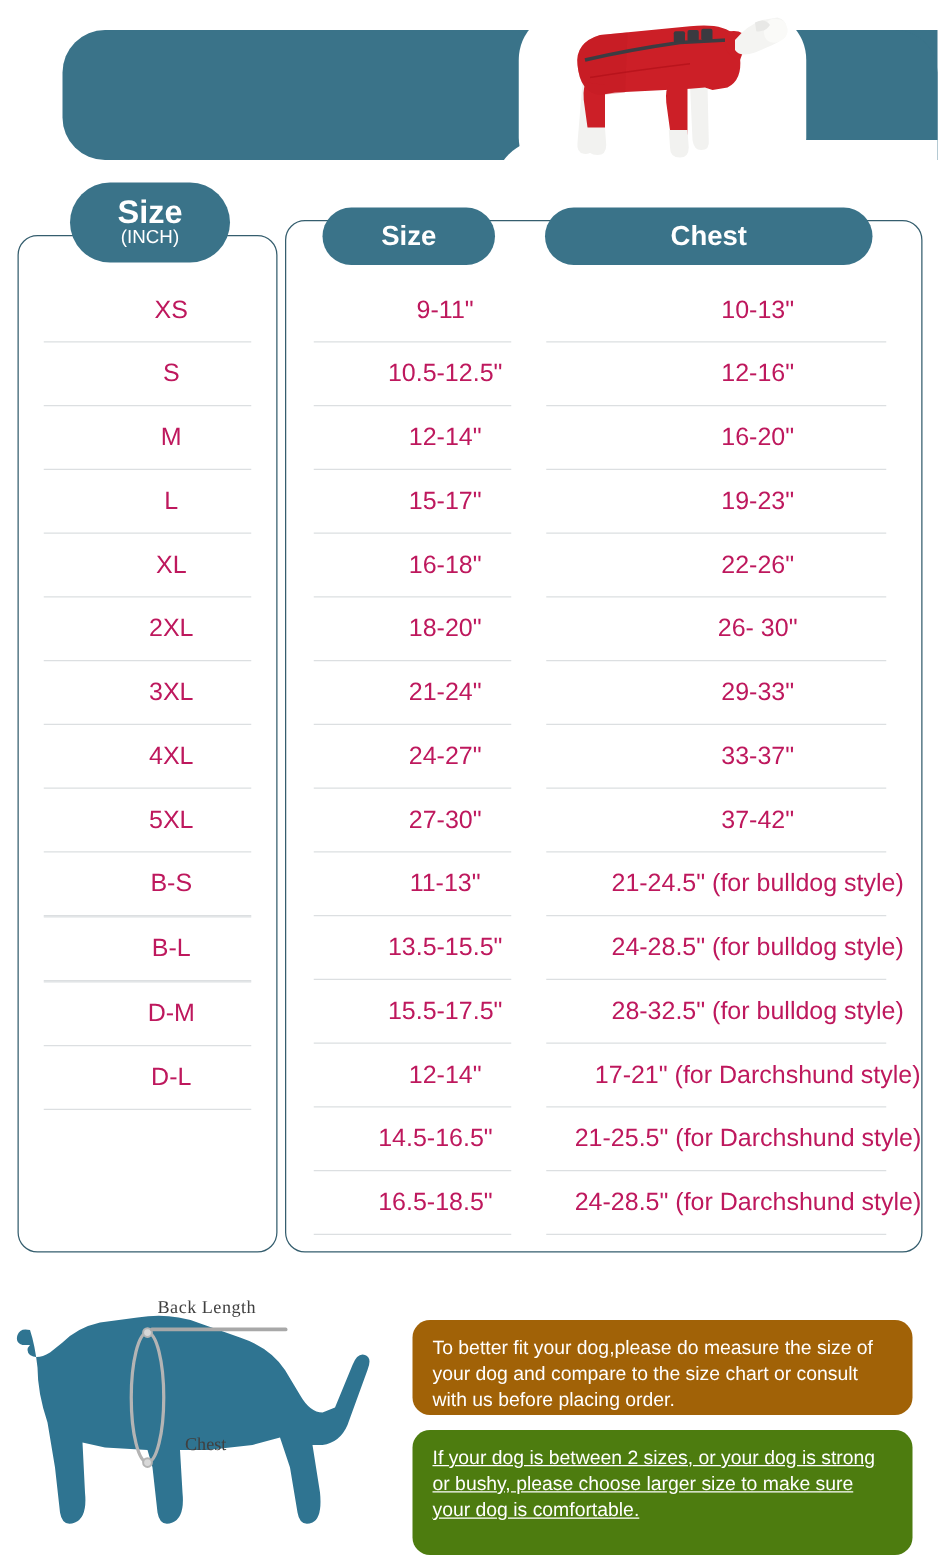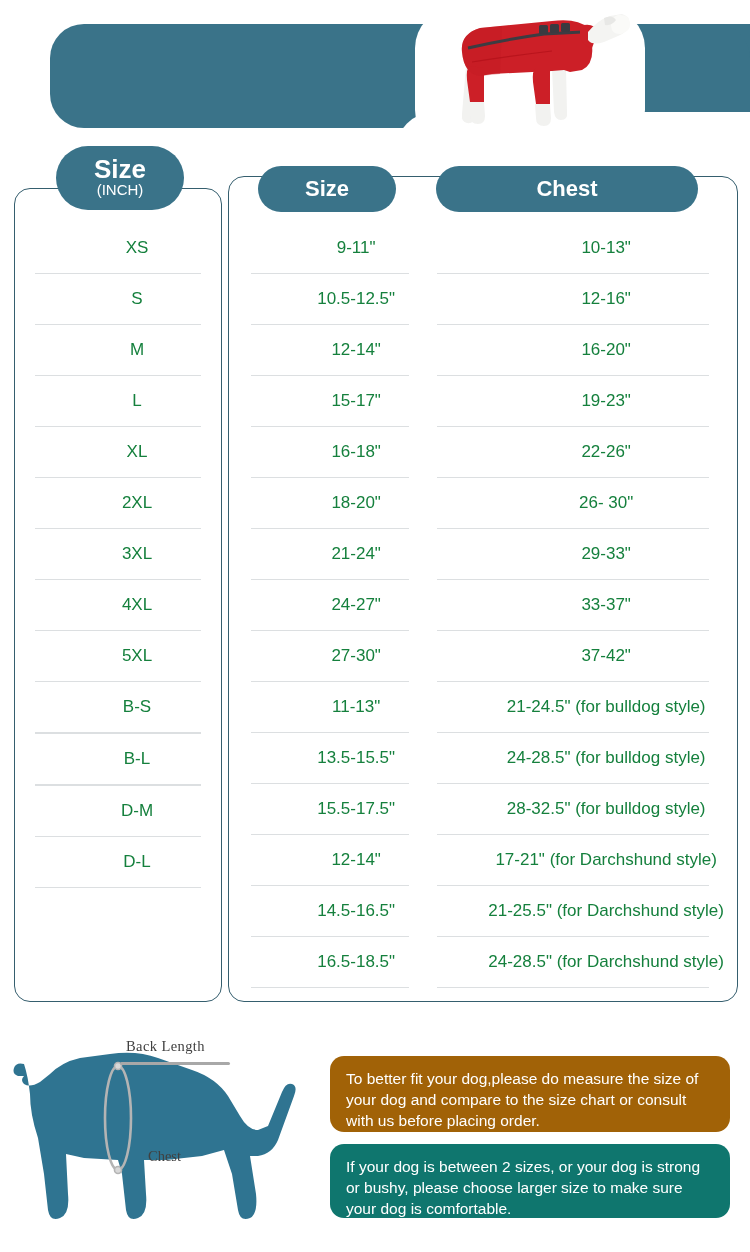--- a/index.html
+++ b/index.html
@@ -40,21 +40,21 @@
              font-size:22px;font-weight:bold;}
   #pill-chest{left:436px;top:166px;width:262px;height:46px;
               font-size:22px;font-weight:bold;}
 
   
   .rows{position:absolute;left:0;top:0;width:100%;}
   #rows-left{padding-top:34px;}
   #rows-right{padding-top:46px;}
   .row{display:flex;height:50px;align-items:center;}
   #rows-left .row{justify-content:center;}
-  .cell{font-size:17px;color:#15803d;text-align:center;white-space:nowrap;margin-left:38px;}
+  .cell{font-size:20px;color:#be185d;text-align:center;white-space:nowrap;margin-left:38px;}
   #rows-right .cell.back{width:186px;}
   #rows-right .cell.chest{width:300px;}
   #rows-right .row{padding-left:8px;}
   .sep{height:1px;background:#dcdfe1;}
   #rows-left .sep{margin:0 20px;}
   #rows-right .seprow{display:flex;padding-left:8px;}
   #rows-right .seprow .s1{width:186px;}
   #rows-right .seprow .s2{width:300px;}
   #rows-right .seprow .s1 i,#rows-right .seprow .s2 i{display:block;height:1px;
         background:#dcdfe1;margin:0 14px;}
@@ -63,21 +63,21 @@
   .diagram{position:absolute;left:6px;top:1018px;width:320px;height:230px;}
   .lbl{position:absolute;font-size:14px;color:#404040;font-family:Liberation Serif, serif;}
   #lbl-back{left:126px;top:1038px;font-size:14.5px;letter-spacing:.4px;}
   #lbl-chest{left:148px;top:1148px;font-size:14.5px;}
   .backline{position:absolute;left:120px;top:1062px;width:110px;height:2.5px;
             background:#a8a8a8;border-radius:2px;}
 
   .note{position:absolute;border-radius:14px;color:#ffffff;font-size:15.5px;
         line-height:21px;padding:12px 16px;box-sizing:border-box;}
   #note1{left:330px;top:1056px;width:400px;height:76px;background:#a16207;}
-  #note2{left:330px;top:1144px;width:400px;height:74px;background:#0f766e;}
+  #note2{left:330px;top:1144px;width:400px;height:100px;background:#4d7c0f;text-decoration:underline;}
 </style>
 </head>
 <body>
 
 <div class="banner">
   <div class="banner-bg"></div>
   <div class="banner-bg2"></div>
   <div class="banner-cut"></div>
   <div class="banner-cut2"></div>
 

